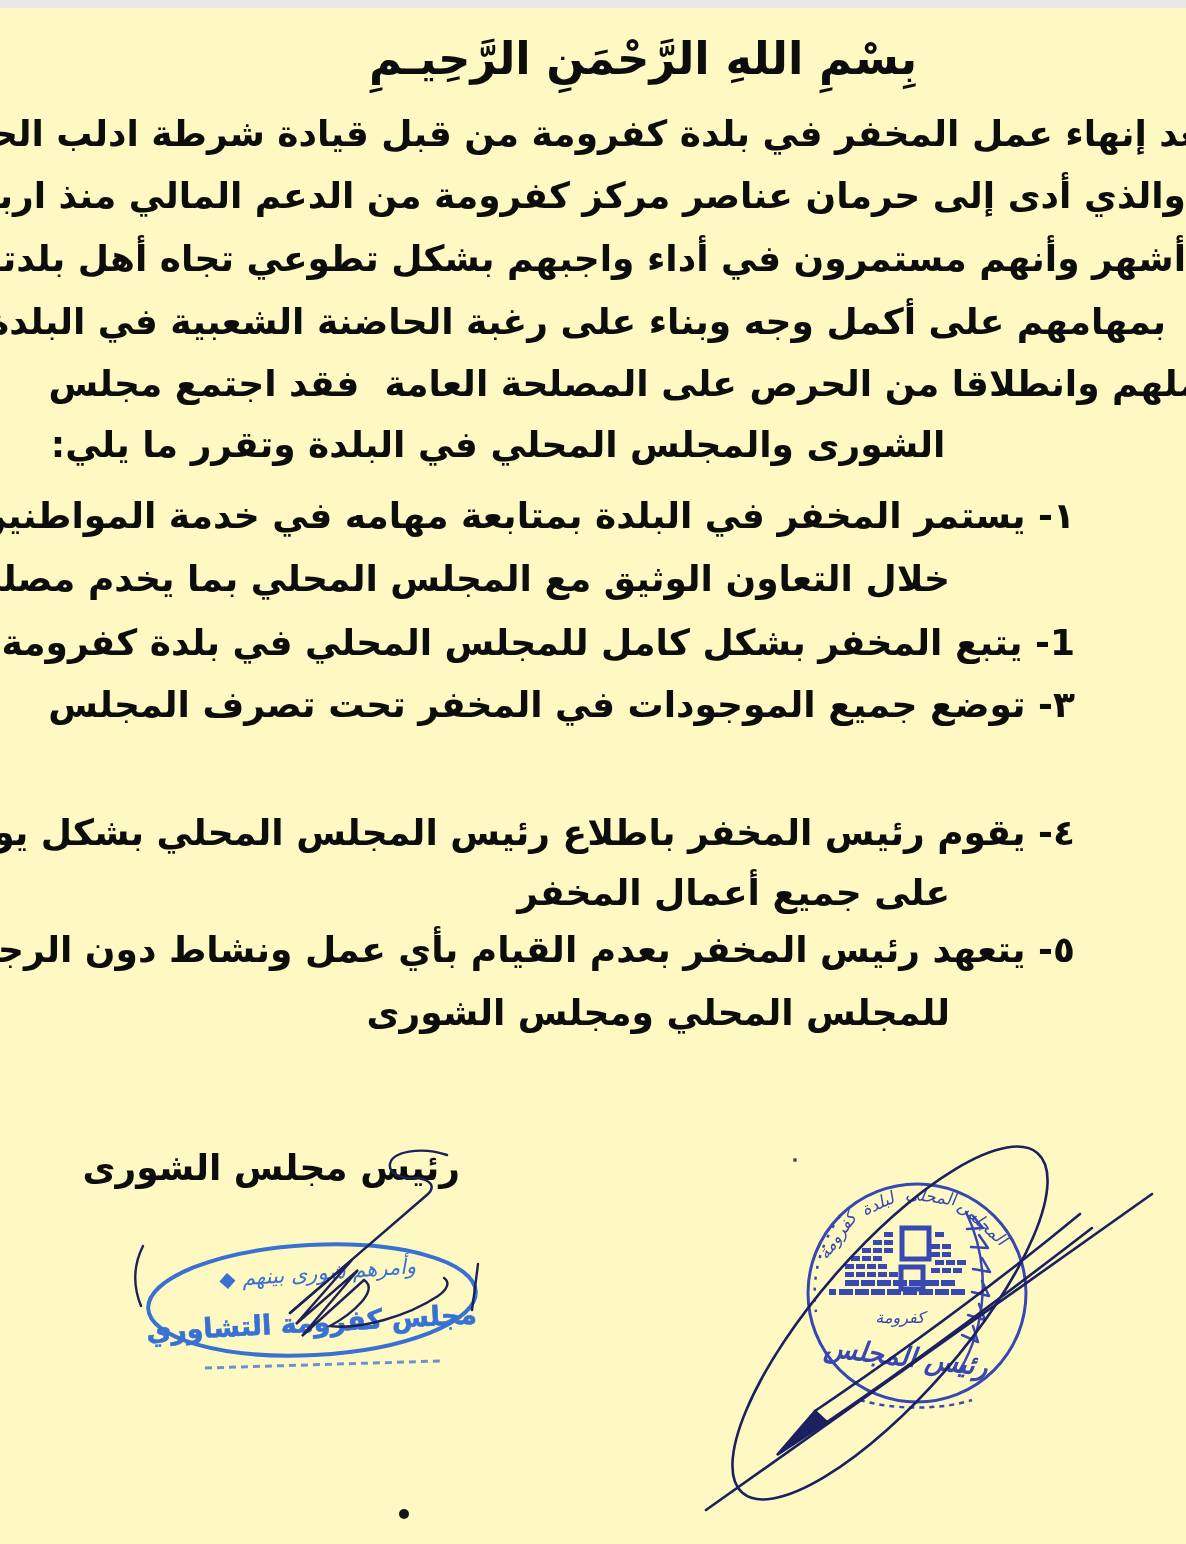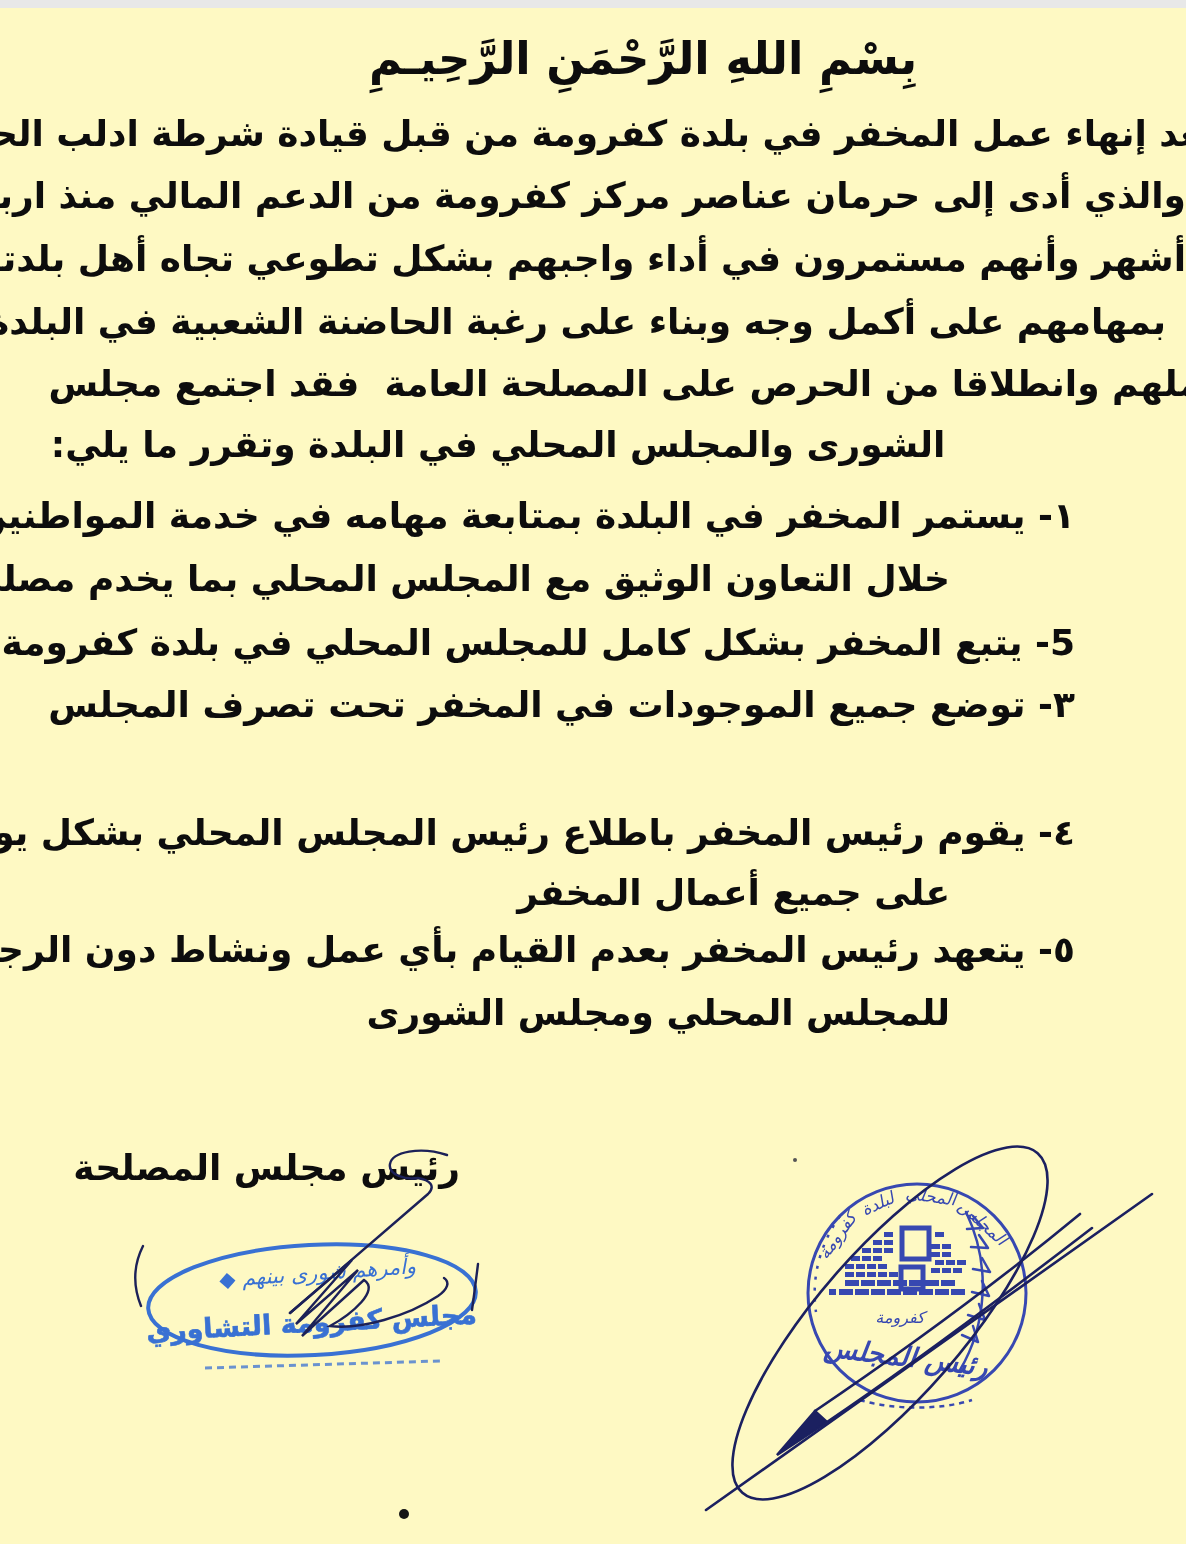--- a/index.html
+++ b/index.html
@@ -49,29 +49,29 @@
 
   <div class="line center" style="top:102px;transform:translateX(28px);">بعد إنهاء عمل المخفر في بلدة كفرومة من قبل قيادة شرطة ادلب الحرة</div>
   <div class="line center" style="top:164px;">والذي أدى إلى حرمان عناصر مركز كفرومة من الدعم المالي منذ اربع</div>
   <div class="line center" style="top:227px;">أشهر وأنهم مستمرون في أداء واجبهم بشكل تطوعي تجاه أهل بلدتهم والقيام</div>
   <div class="line center" style="top:290px;transform:translateX(-20px);">بمهامهم على أكمل وجه وبناء على رغبة الحاضنة الشعبية في البلدة لمتابعة</div>
   <div class="line center" style="top:352px;transform:translateX(45px);">عملهم وانطلاقا من الحرص على المصلحة العامة&nbsp; فقد اجتمع مجلس</div>
   <div class="line center" style="top:413px;transform:translateX(-95px);">الشورى والمجلس المحلي في البلدة وتقرر ما يلي:</div>
 
   <div class="line item" style="top:484px;">١- يستمر المخفر في البلدة بمتابعة مهامه في خدمة المواطنين من</div>
   <div class="line item-cont" style="top:547px;">خلال التعاون الوثيق مع المجلس المحلي بما يخدم مصلحة الجميع</div>
-  <div class="line item" style="top:611px;">5- يتبع المخفر بشكل كامل للمجلس المحلي في بلدة كفرومة</div>
+  <div class="line item" style="top:611px;">1- يتبع المخفر بشكل كامل للمجلس المحلي في بلدة كفرومة</div>
   <div class="line item" style="top:673px;">٣- توضع جميع الموجودات في المخفر تحت تصرف المجلس</div>
   <div class="line item" style="top:801px;">٤- يقوم رئيس المخفر باطلاع رئيس المجلس المحلي بشكل يومي</div>
   <div class="line item-cont" style="top:861px;">على جميع أعمال المخفر</div>
   <div class="line item" style="top:918px;">٥- يتعهد رئيس المخفر بعدم القيام بأي عمل ونشاط دون الرجوع</div>
   <div class="line item-cont" style="top:981px;">للمجلس المحلي ومجلس الشورى</div>
 
 
-  <div class="sig-title" style="top:1139px;left:90px;width:370px;">رئيس مجلس المصلحة</div>
+  <div class="sig-title" style="top:1139px;left:90px;width:370px;">رئيس مجلس الشورى</div>
 
   <svg class="overlay" width="1186" height="1544" viewBox="0 0 1186 1544" font-family="DejaVu Sans, sans-serif">
 
     <g opacity="0.94">
       <circle cx="917" cy="1285" r="109" fill="none" stroke="#2b3db0" stroke-width="3"></circle>
 
       <text transform="translate(979,1219) rotate(42)" text-anchor="middle" font-size="17" font-style="italic" fill="#2b3db0">المجلس</text>
       <text transform="translate(930,1194) rotate(8)" text-anchor="middle" font-size="17" font-style="italic" fill="#2b3db0">المحلي</text>
       <text transform="translate(880,1201) rotate(-24)" text-anchor="middle" font-size="17" font-style="italic" fill="#2b3db0">لبلدة</text>
       <text transform="translate(842,1231) rotate(-54)" text-anchor="middle" font-size="17" font-style="italic" fill="#2b3db0">كفرومة</text>

